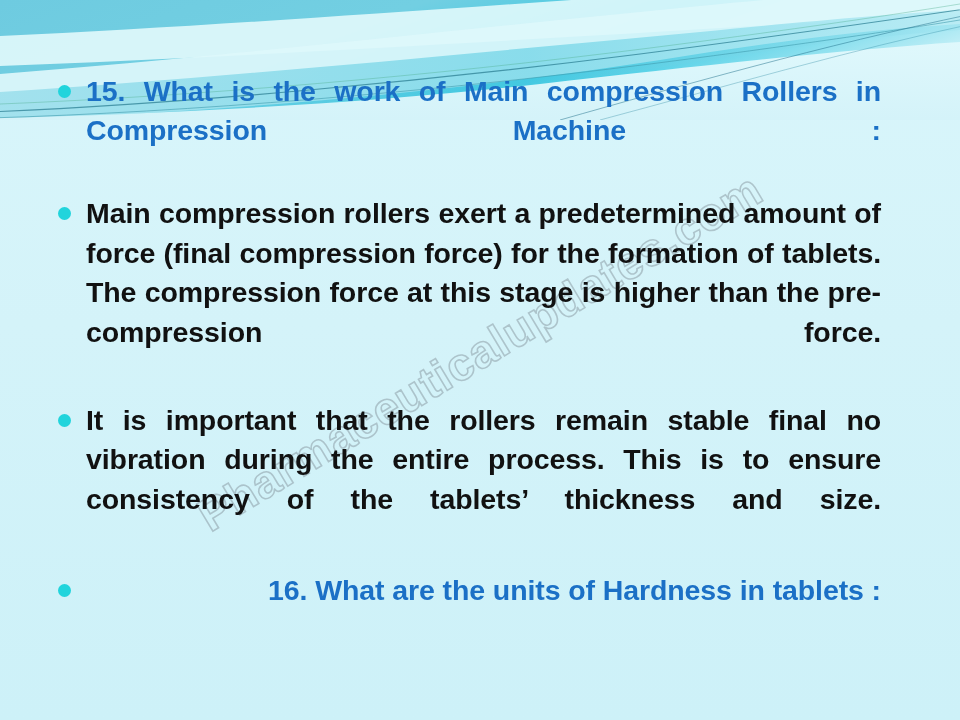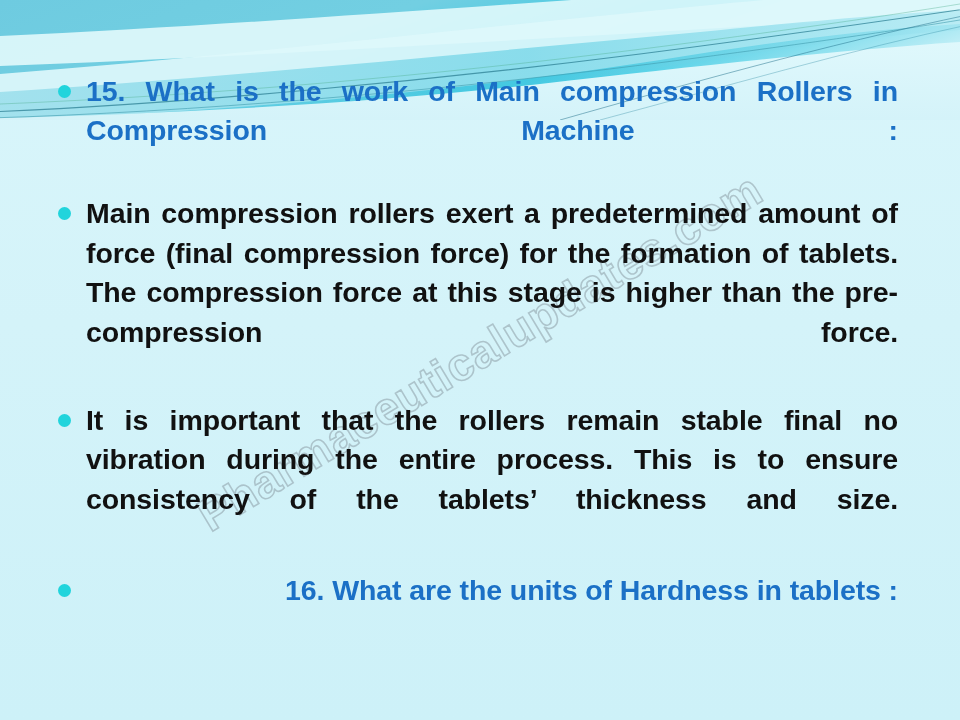--- a/index.html
+++ b/index.html
@@ -61,21 +61,21 @@
     position: absolute;
     left: 0;
     top: 72px;
     width: 960px;
     z-index: 3;
   }
 
   .bullet-item {
     position: relative;
     padding-left: 86px;
-    padding-right: 62px;
+    padding-right: 79px;
     margin-bottom: 4px;
   }
 
   .bullet-dot {
     position: absolute;
     left: 58px;
     width: 13px;
     height: 13px;
     border-radius: 50%;
     background: #21d4dc;

